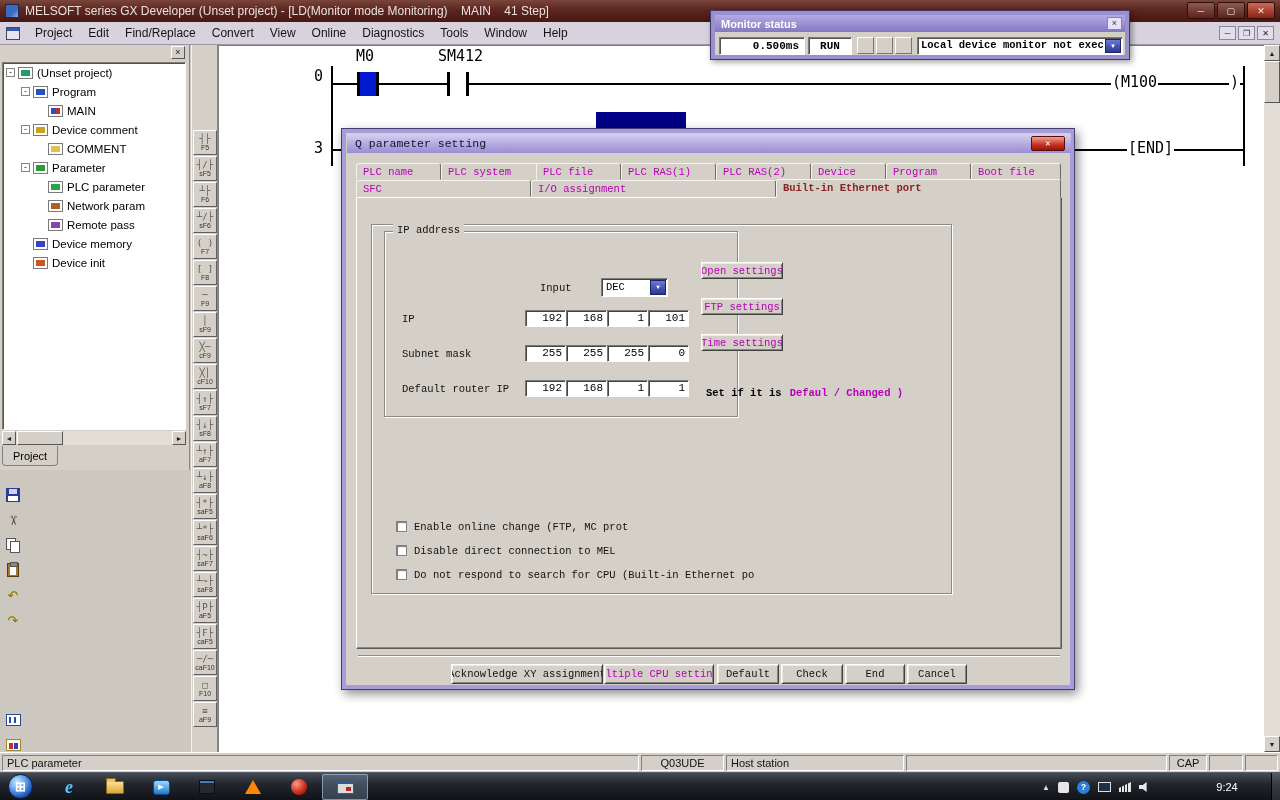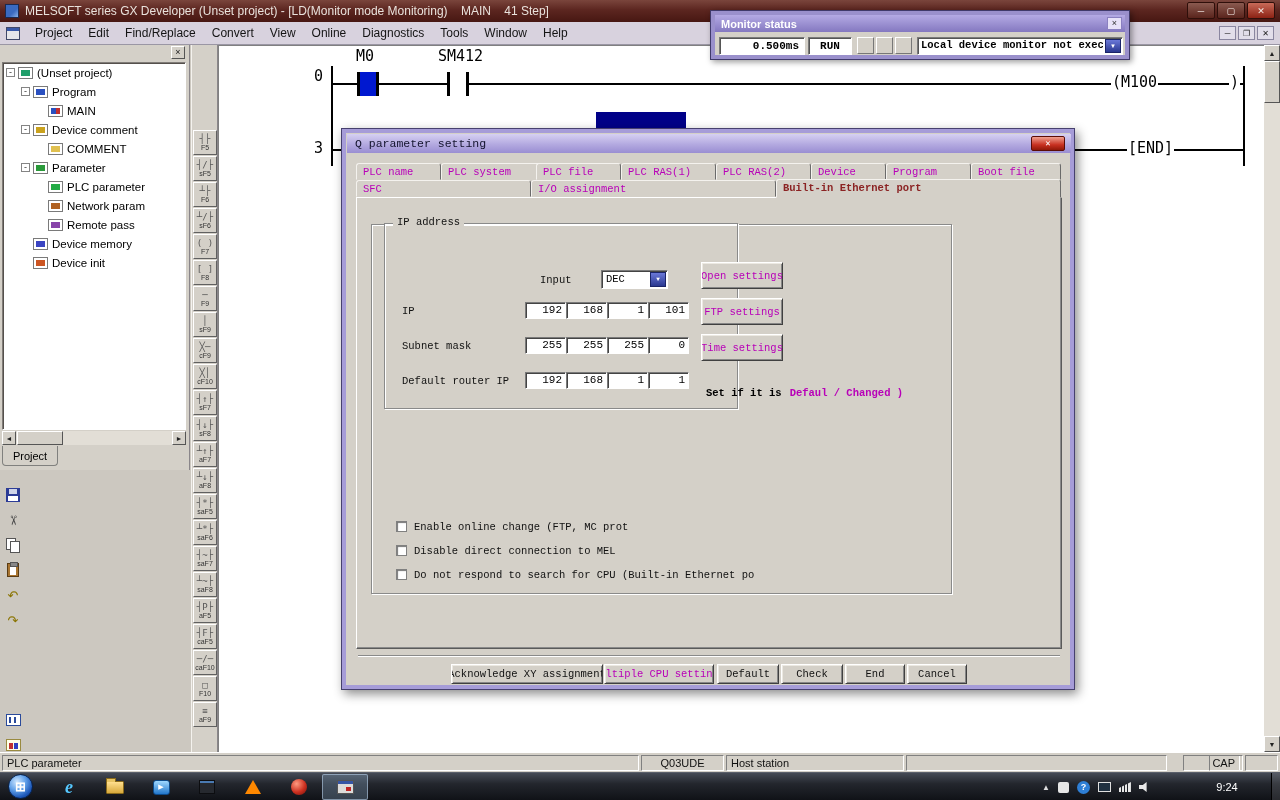--- a/index.html
+++ b/index.html
@@ -140,29 +140,29 @@
 #dlg-close{position:absolute;right:9px;top:7px;width:34px;height:15px;background:linear-gradient(#f0a090,#c83020 60%,#901808);border:1px solid #5a0c06;border-radius:2px;color:#fff;font-size:9px;display:flex;align-items:center;justify-content:center;}
 .tabs-row{position:absolute;left:14px;width:706px;height:18px;}
 #tabs-row1{top:34px;}
 #tabs-row2{top:51px;}
 .dtab{position:absolute;top:0;height:17px;background:#d4d0c8;border:1px solid;border-color:#f4f2ee #6a6a6a transparent #f4f2ee;border-radius:3px 3px 0 0;font-size:10.5px;color:#b800b8;padding:2px 0 0 6px;white-space:nowrap;overflow:hidden;}
 .dtab-active{height:19px;top:-1px;z-index:5;color:#8b2323;font-weight:bold;background:#d4d0c8;}
 #tab-page{position:absolute;left:14px;top:68px;width:706px;height:452px;background:#d4d0c8;border:1px solid;border-color:#fff #5a5a5a #5a5a5a #fff;box-shadow:inset -1px -1px 0 #8a8a8a;}
 #bigframe{position:absolute;left:29px;top:95px;width:581px;height:370px;border:1px solid #8a8a8a;box-shadow:inset 1px 1px 0 #fff,1px 1px 0 #fff;}
 .gbox{position:absolute;border:1px solid #8a8a8a;box-shadow:inset 1px 1px 0 #fff,1px 1px 0 #fff;}
 .gbox-legend{position:absolute;top:-8px;left:8px;background:#d4d0c8;padding:0 4px;font-size:10.5px;color:#111;white-space:nowrap;}
-#ip-group{left:42px;top:94px;width:354px;height:186px;}
+#ip-group{left:42px;top:102px;width:354px;height:186px;}
 #comm-group{left:42px;top:300px;width:140px;height:78px;}
 #comm-group .gbox-legend{font-size:10px;left:5px;}
 .dlg-label{position:absolute;font-size:10.5px;color:#111;white-space:nowrap;}
 .ip-row-label{position:absolute;left:17px;font-size:10.5px;color:#111;white-space:nowrap;}
 .ip-octet{position:absolute;width:41px;height:17px;background:#fff;border:1px solid;border-color:#7a7a7a #fff #fff #7a7a7a;box-shadow:inset 1px 1px 0 #444;font-size:11px;color:#000;text-align:right;padding:1px 3px 0 0;}
 #dec-combo{position:absolute;left:216px;top:46px;width:67px;height:19px;background:#fff;border:1px solid;border-color:#7a7a7a #fff #fff #7a7a7a;box-shadow:inset 1px 1px 0 #444;}
 #dec-text{position:absolute;left:4px;top:2px;font-size:10.5px;color:#000;}
-.dbtn{position:absolute;left:359px;width:82px;height:27px;background:#d4d0c8;border:1px solid;border-color:#fff #404040 #404040 #fff;box-shadow:inset 1px 1px 0 #ece9e2,inset -1px -1px 0 #868686;font-size:10.5px;color:#b800b8;display:flex;align-items:center;justify-content:center;white-space:nowrap;overflow:hidden;}
+.dbtn{position:absolute;left:359px;width:82px;height:17px;background:#d4d0c8;border:1px solid;border-color:#fff #404040 #404040 #fff;box-shadow:inset 1px 1px 0 #ece9e2,inset -1px -1px 0 #868686;font-size:10.5px;color:#b800b8;display:flex;align-items:center;justify-content:center;white-space:nowrap;overflow:hidden;}
 #dlg-note{position:absolute;left:364px;top:258px;font-size:10.5px;font-weight:bold;white-space:nowrap;}
 #dlg-note .hl{color:#b800b8;margin-left:8px;}
 .radio-row{position:absolute;left:14px;display:flex;align-items:center;gap:6px;height:13px;}
 .radio{width:11px;height:11px;border-radius:50%;background:#fff;border:1px solid #808080;box-shadow:inset 1px 1px 1px #777;position:relative;flex:none;}
 .radio-sel::after{content:"";position:absolute;left:3px;top:3px;width:4px;height:4px;border-radius:50%;background:#111;}
 .radio-label,.cb-label{font-size:10.5px;color:#111;white-space:nowrap;}
 .cb-row{position:absolute;display:flex;align-items:center;gap:7px;height:13px;}
 .cb{width:11px;height:11px;background:#fff;border:1px solid #808080;box-shadow:inset 1px 1px 1px #777;flex:none;}
 #dlg-sep{position:absolute;left:16px;top:526px;width:702px;height:2px;border-top:1px solid #8a8a8a;border-bottom:1px solid #fff;}
 .dbtn2{position:absolute;top:535px;height:20px;background:#d4d0c8;border:1px solid;border-color:#fff #404040 #404040 #fff;box-shadow:inset 1px 1px 0 #ece9e2,inset -1px -1px 0 #868686;font-size:10.5px;color:#111;display:flex;align-items:center;justify-content:center;white-space:nowrap;overflow:hidden;}
@@ -427,21 +427,21 @@
     <div class="scroll-btn" style="left:0;top:0;width:16px;height:16px;">▲</div>
     <div id="vthumb"></div>
     <div class="scroll-btn" style="left:0;bottom:0;width:16px;height:16px;">▼</div>
   </div>
 
   <div id="statusbar">
       <div class="scell" style="left: 2px; width: 637px;">PLC parameter</div>
       <div class="scell" style="left: 641px; width: 83px; text-align: center;">Q03UDE</div>
       <div class="scell" style="left: 726px; width: 178px;">Host station</div>
       <div class="scell" style="left: 906px; width: 261px;"></div>
-      <div class="scell" style="left: 1169px; width: 57px; text-align: right; margin-left: 14px;">CAP</div>
+      <div class="scell" style="left: 1169px; width: 38px; text-align: center;">CAP</div>
       <div class="scell" style="left: 1209px; width: 34px; text-align: center;"></div>
       <div class="scell" style="left: 1245px; width: 33px; text-align: center;"></div>
     </div>
 
   <div id="taskbar">
     <div id="orb">⊞</div>
     <div id="tb-icons">
         <div class="tb-slot">
           <div class="tbi tb-ie">e</div>
         </div>

